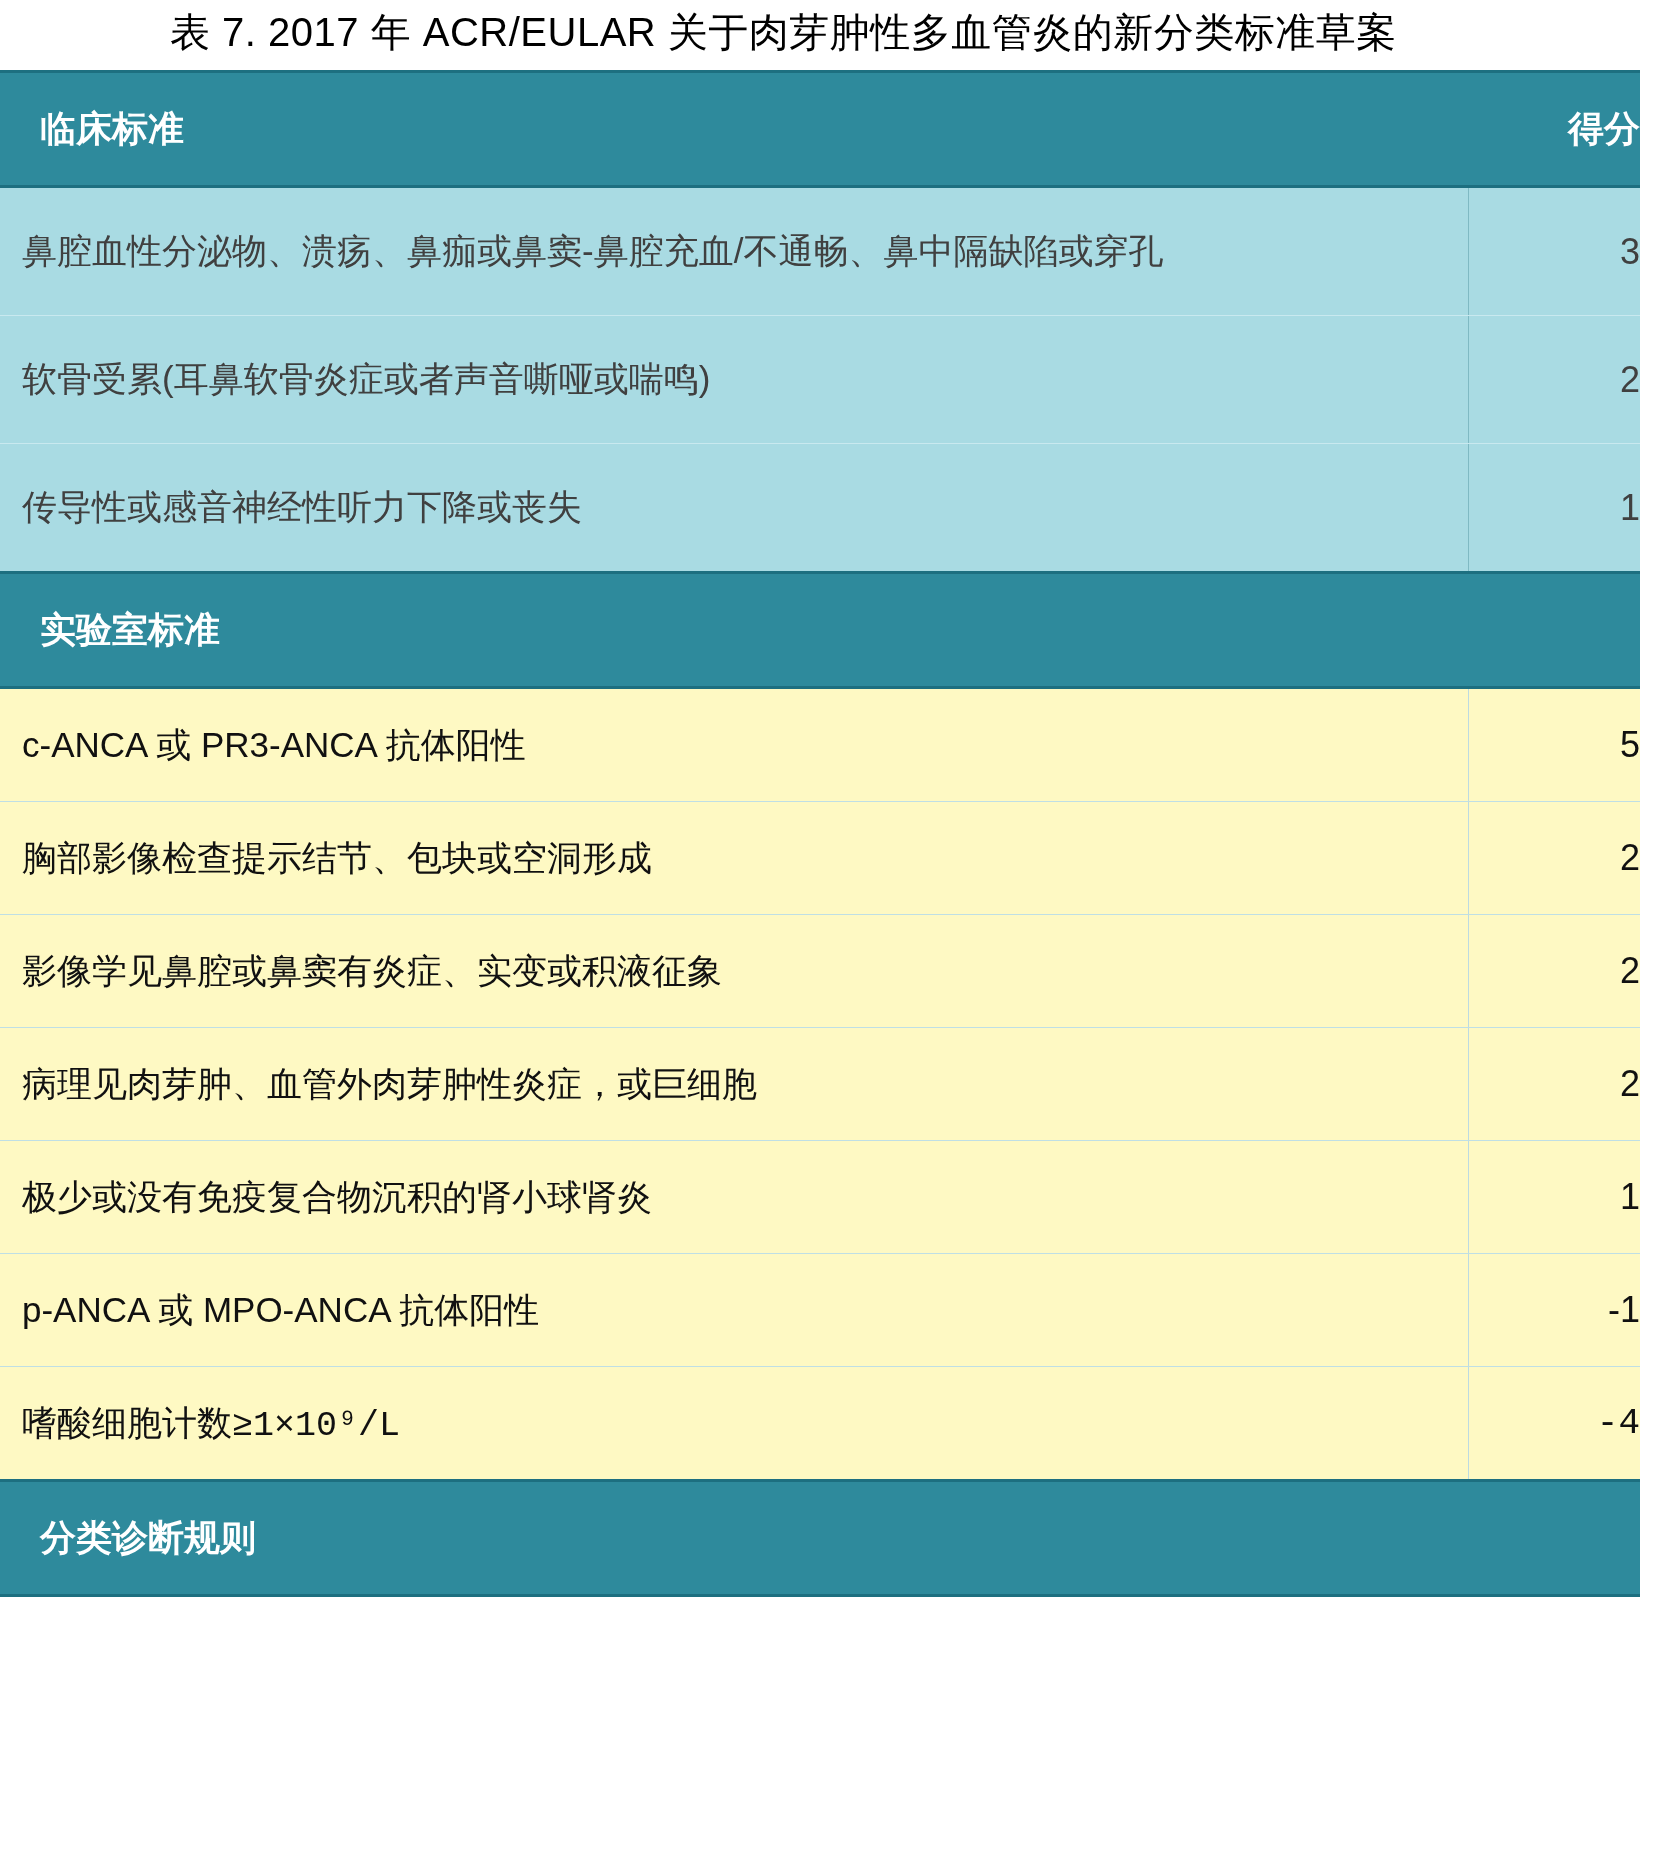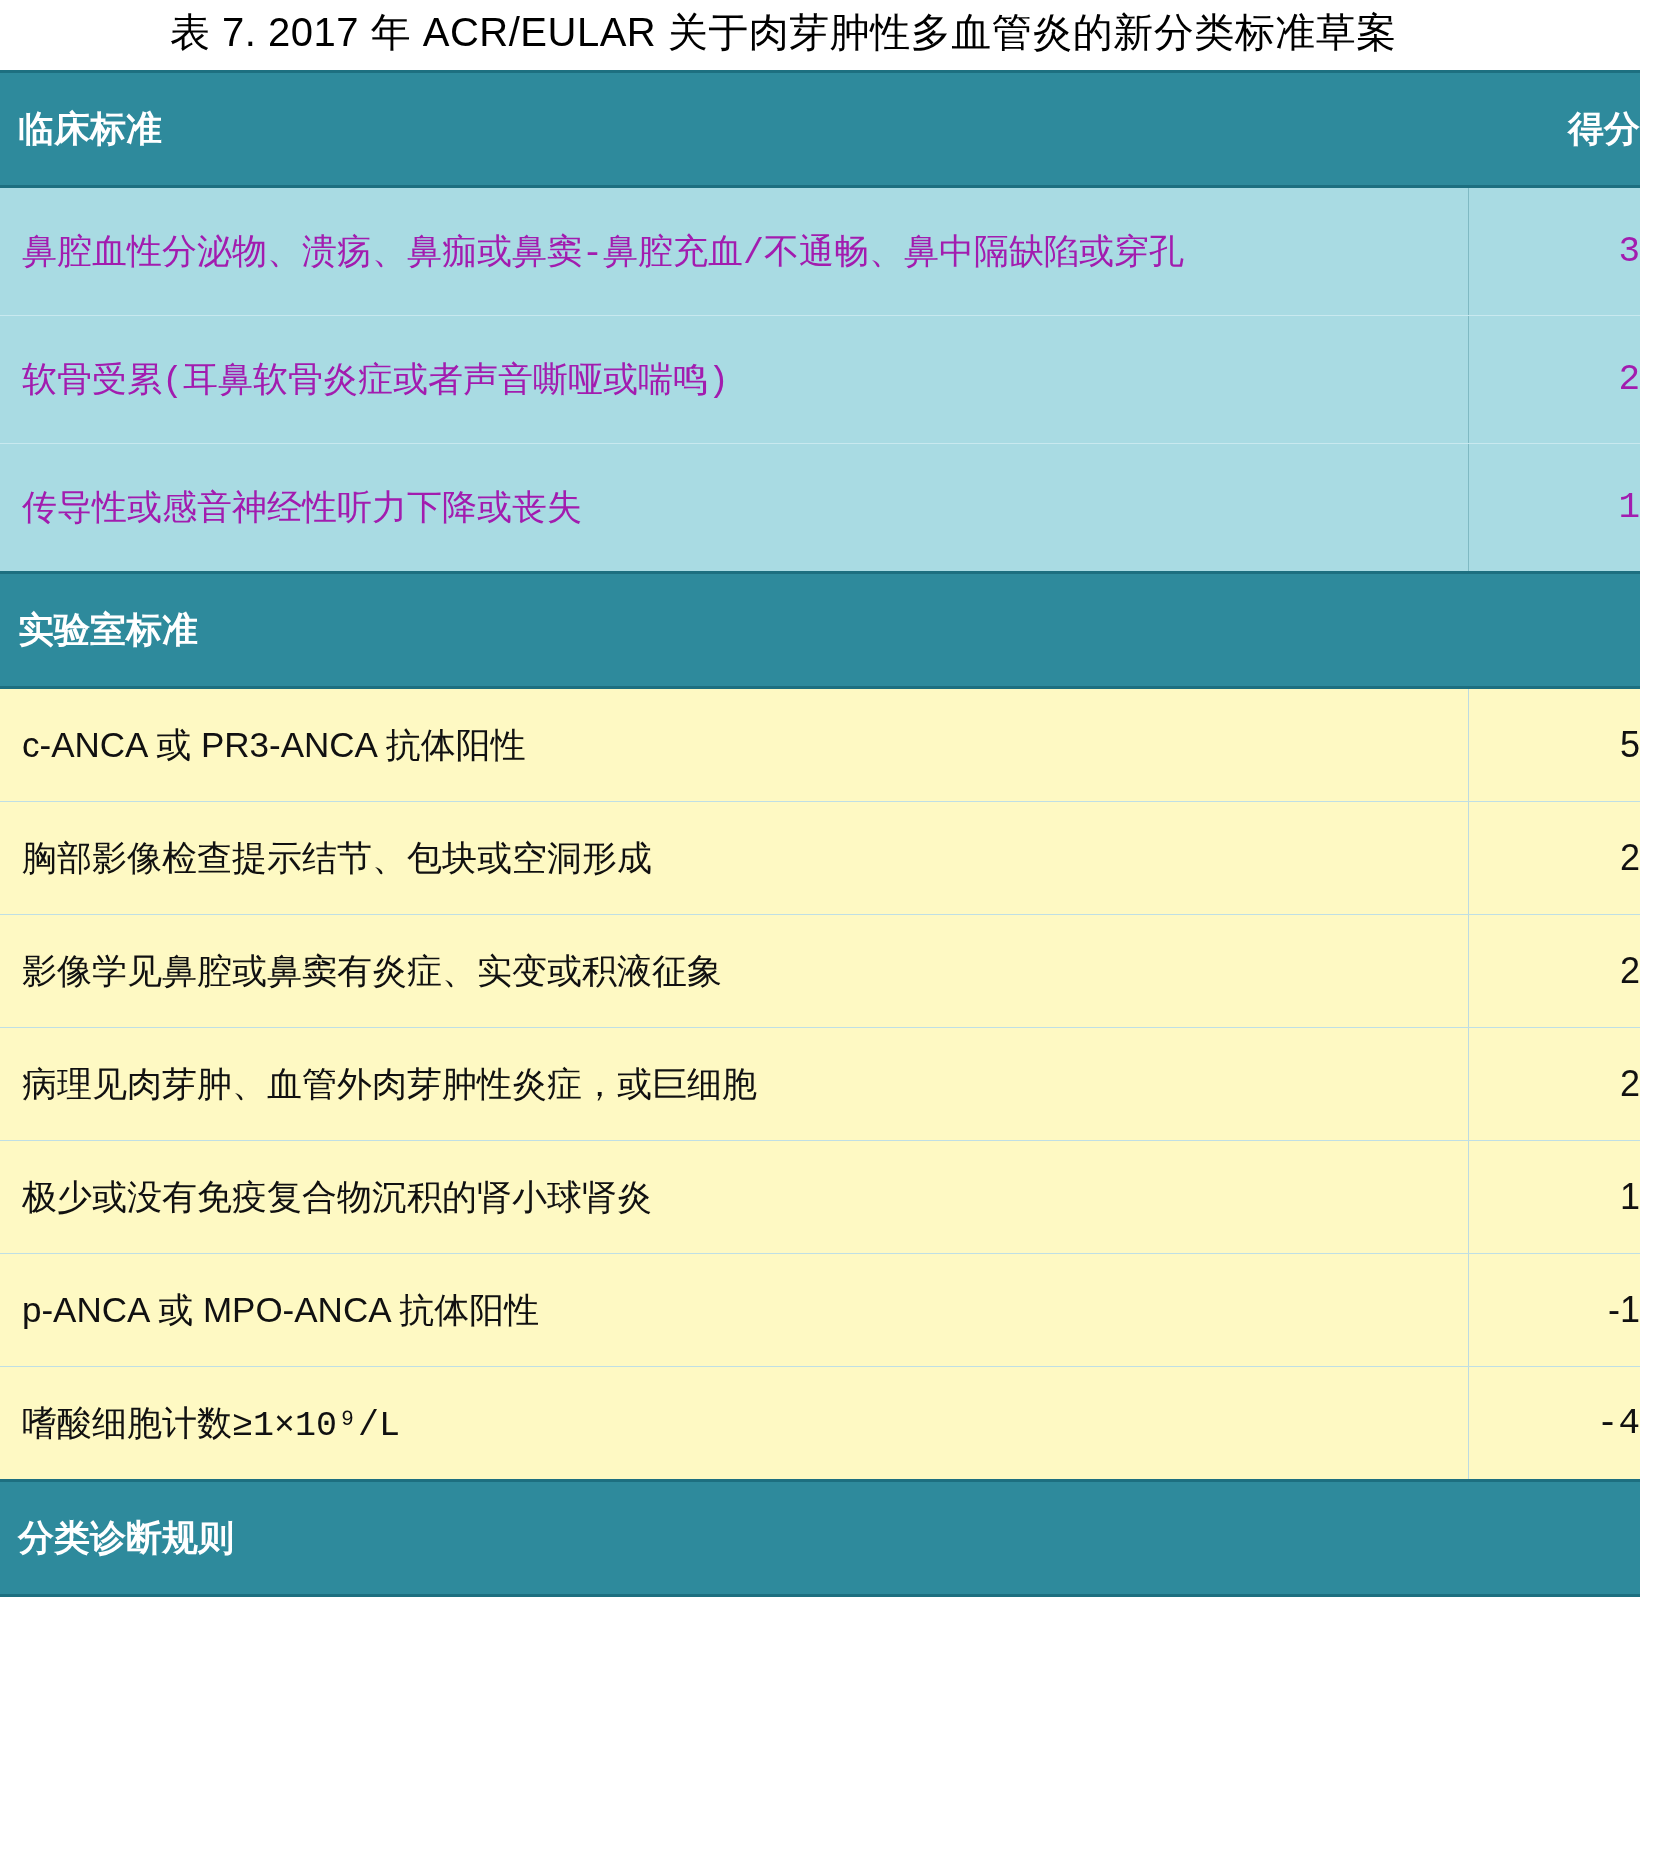--- a/index.html
+++ b/index.html
@@ -51,34 +51,33 @@
   tr.section-row td {
     background: #2e8a9c;
     color: #ffffff;
     font-size: 36px;
     font-weight: 700;
     height: 112px;
     border-top: 3px solid #1d6f80;
     border-bottom: 3px solid #1d6f80;
   }
   tr.section-row td.c-label {
-    padding-left: 18px;
+    padding-left: 40px;
   }
   tr.section-row.first td {
     border-top: 3px solid #1d6f80;
   }
 
   
   tr.clinical td {
     background: #a9dbe3;
     height: 127px;
     font-size: 35px;
-    color: #a21caf;
+    color: #404040;
     border-bottom: 1px solid #c9e9ef;
-    font-family: Liberation Mono, monospace;
   }
   tr.clinical td.c-label {
     padding-left: 22px;
     border-right: 1px solid #7fb9c3;
   }
   tr.clinical td.c-score {
     font-size: 36px;
   }
   tr.clinical.last td {
     border-bottom: none;

